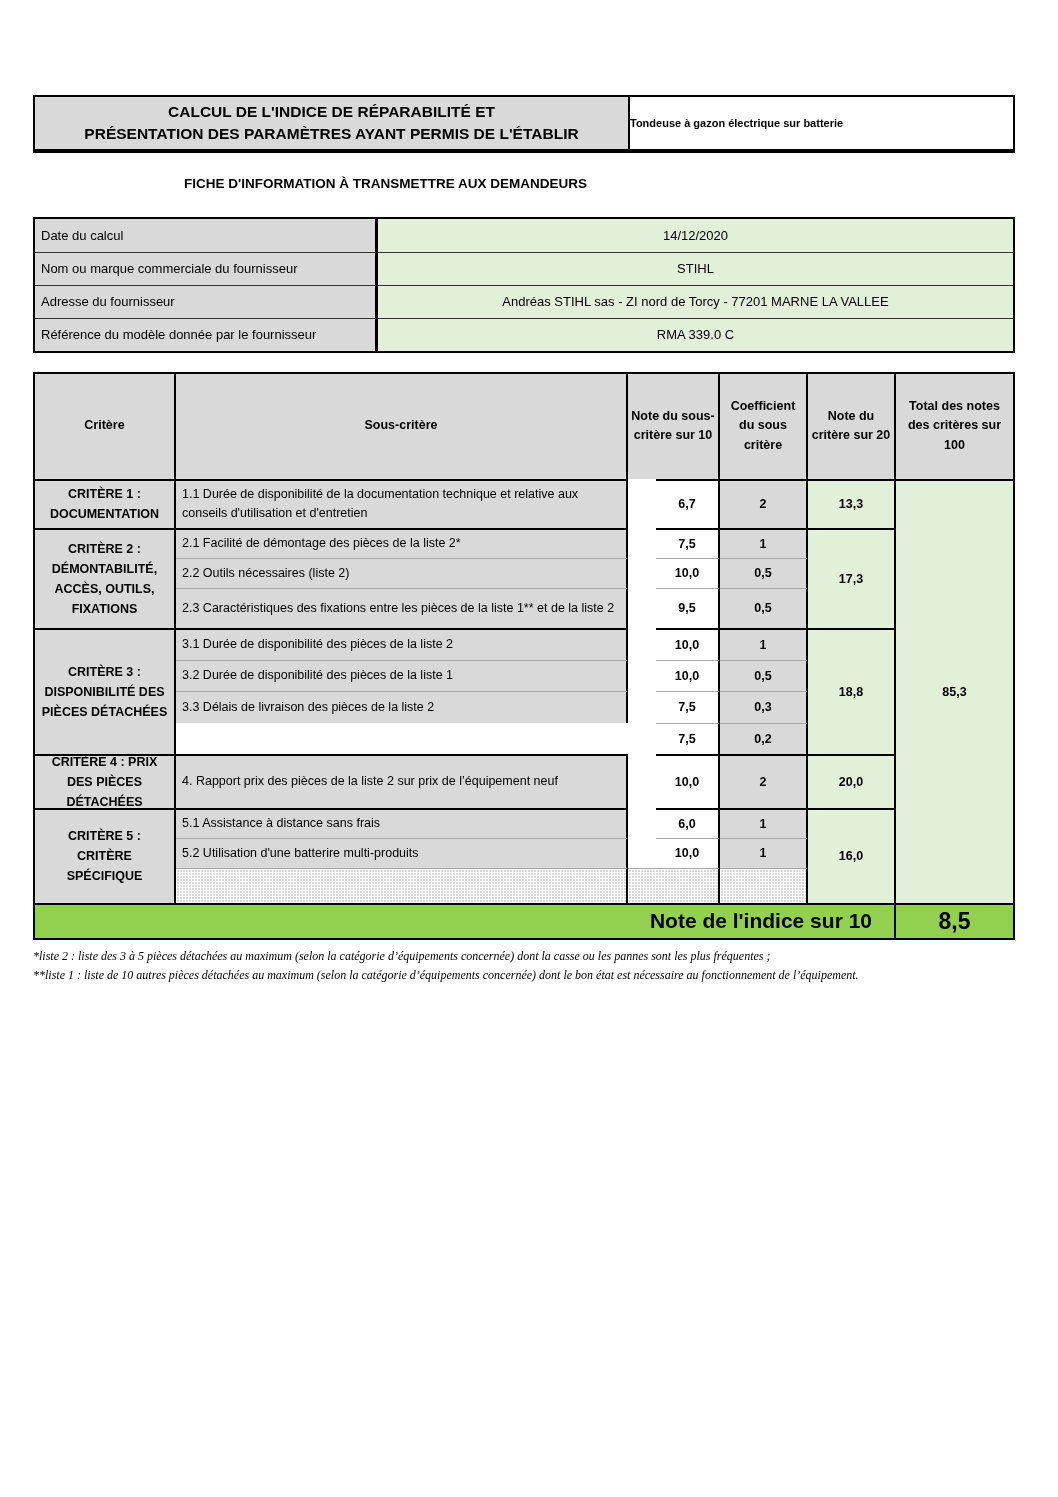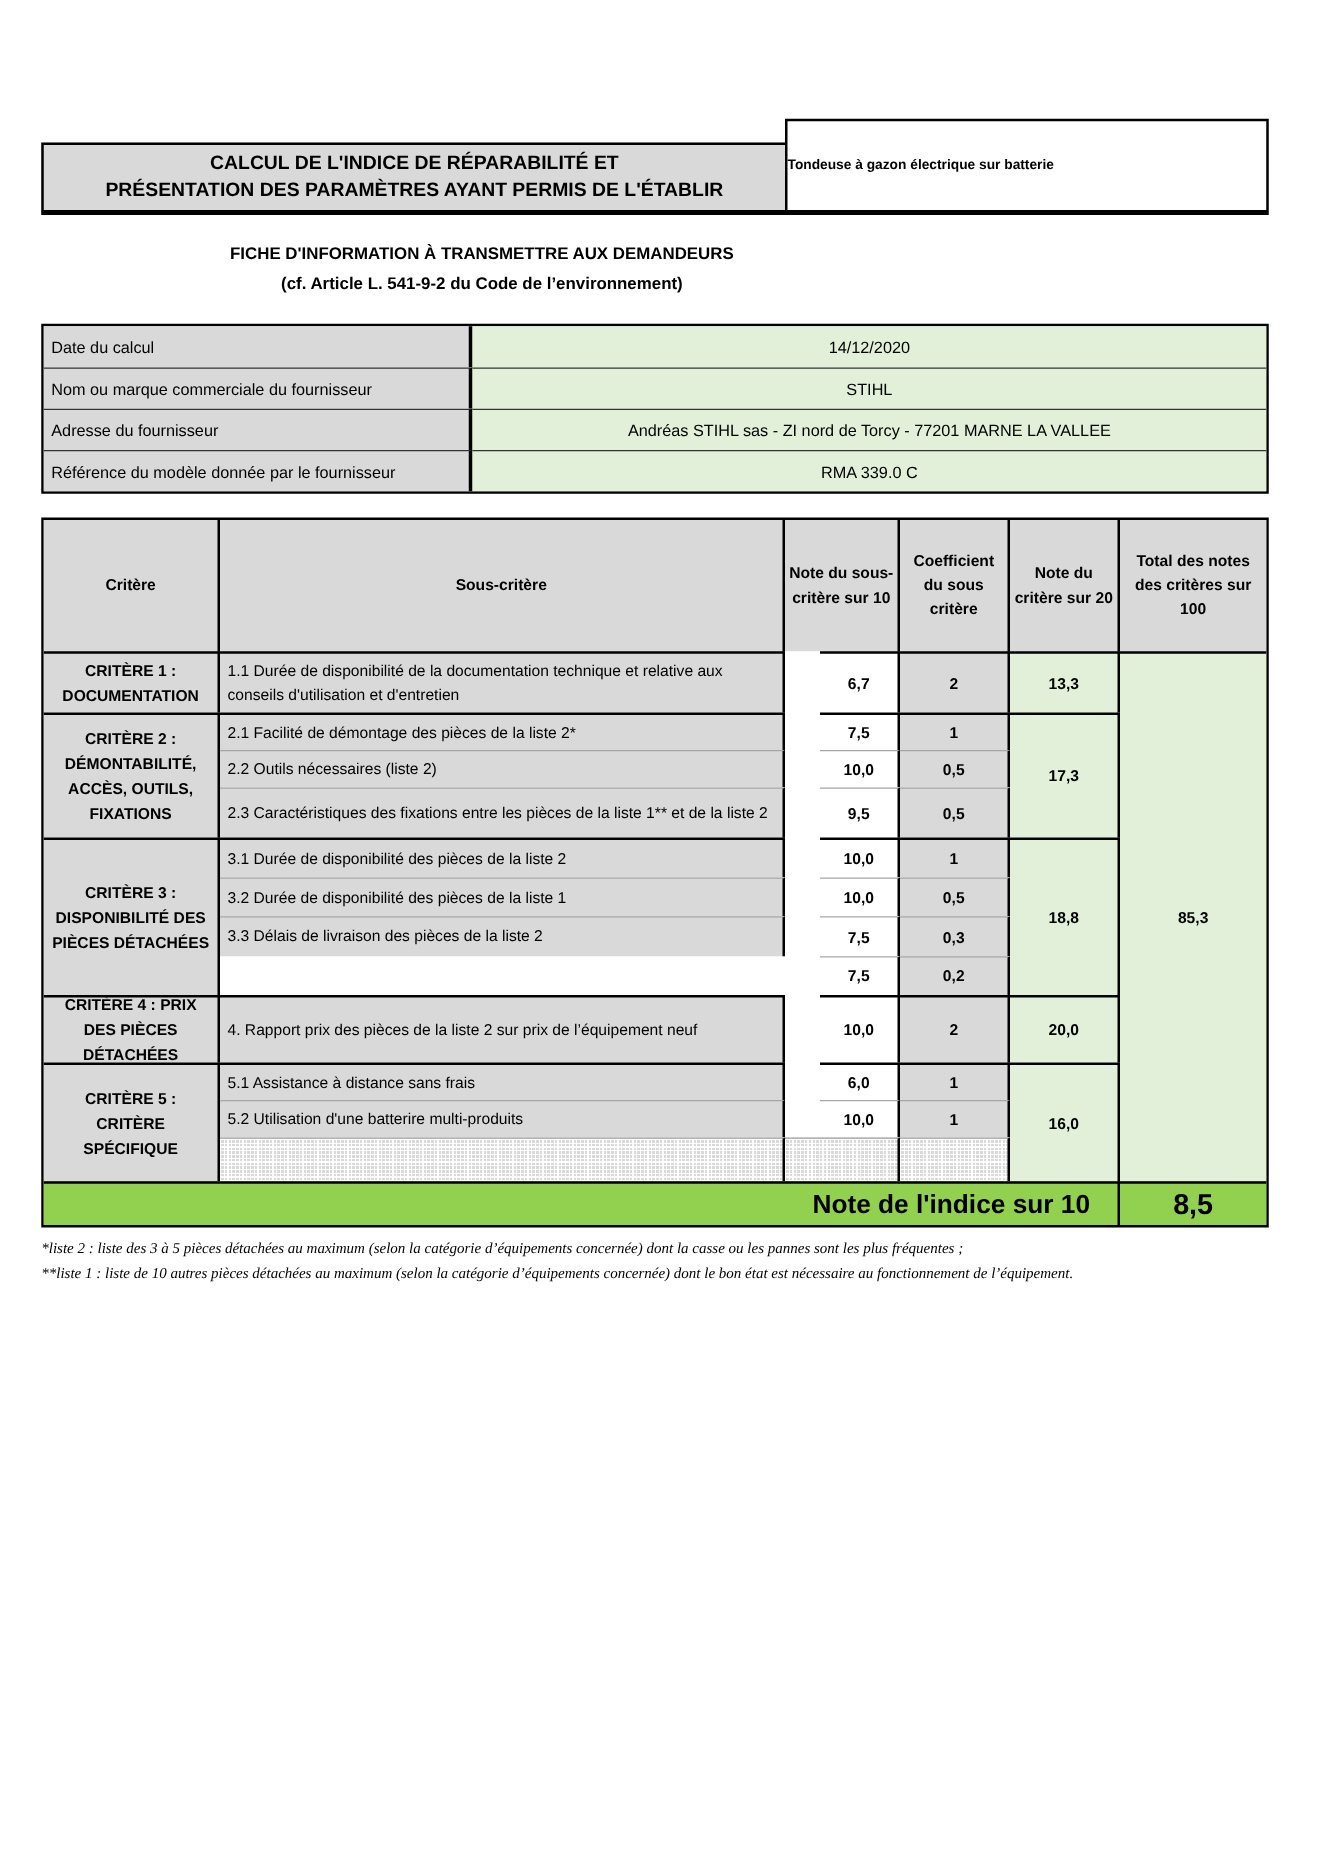--- a/index.html
+++ b/index.html
@@ -27,21 +27,20 @@
   .title-box {
     width: 597px;
     background: var(--gray, #d9d9d9);
     border: 2px solid #000;
     border-bottom-width: 4px;
     text-align: center;
     font-weight: bold;
     font-size: 15.5px;
     line-height: 1.45;
     padding: 4px 8px 3px;
-    margin-top: 19px;
   }
   .product-box {
     flex: 1;
     margin-left: -2px;
     background: #fff;
     border: 2px solid #000;
     border-bottom-width: 4px;
     display: flex;
     align-items: center;
     font-weight: bold;
@@ -175,21 +174,20 @@
       <div>CALCUL DE L'INDICE DE RÉPARABILITÉ ET</div>
       <div>PRÉSENTATION DES PARAMÈTRES AYANT PERMIS DE L'ÉTABLIR</div>
     </div>
     <div class="product-box">
       <span>Tondeuse à gazon électrique sur batterie</span>
     </div>
   </div>
 
   <div class="subtitle">
     <div>FICHE D'INFORMATION À TRANSMETTRE AUX DEMANDEURS</div>
-    <div>(cf. Article L. 541-9-2 du Code de l’environnement)</div>
   </div>
 
   <div class="info-table">
     <div class="info-label first">Date du calcul</div>
     <div class="info-value first">14/12/2020</div>
     <div class="info-label">Nom ou marque commerciale du fournisseur</div>
     <div class="info-value">STIHL</div>
     <div class="info-label">Adresse du fournisseur</div>
     <div class="info-value">Andréas STIHL sas - ZI nord de Torcy - 77201 MARNE LA VALLEE</div>
     <div class="info-label">Référence du modèle donnée par le fournisseur</div>

